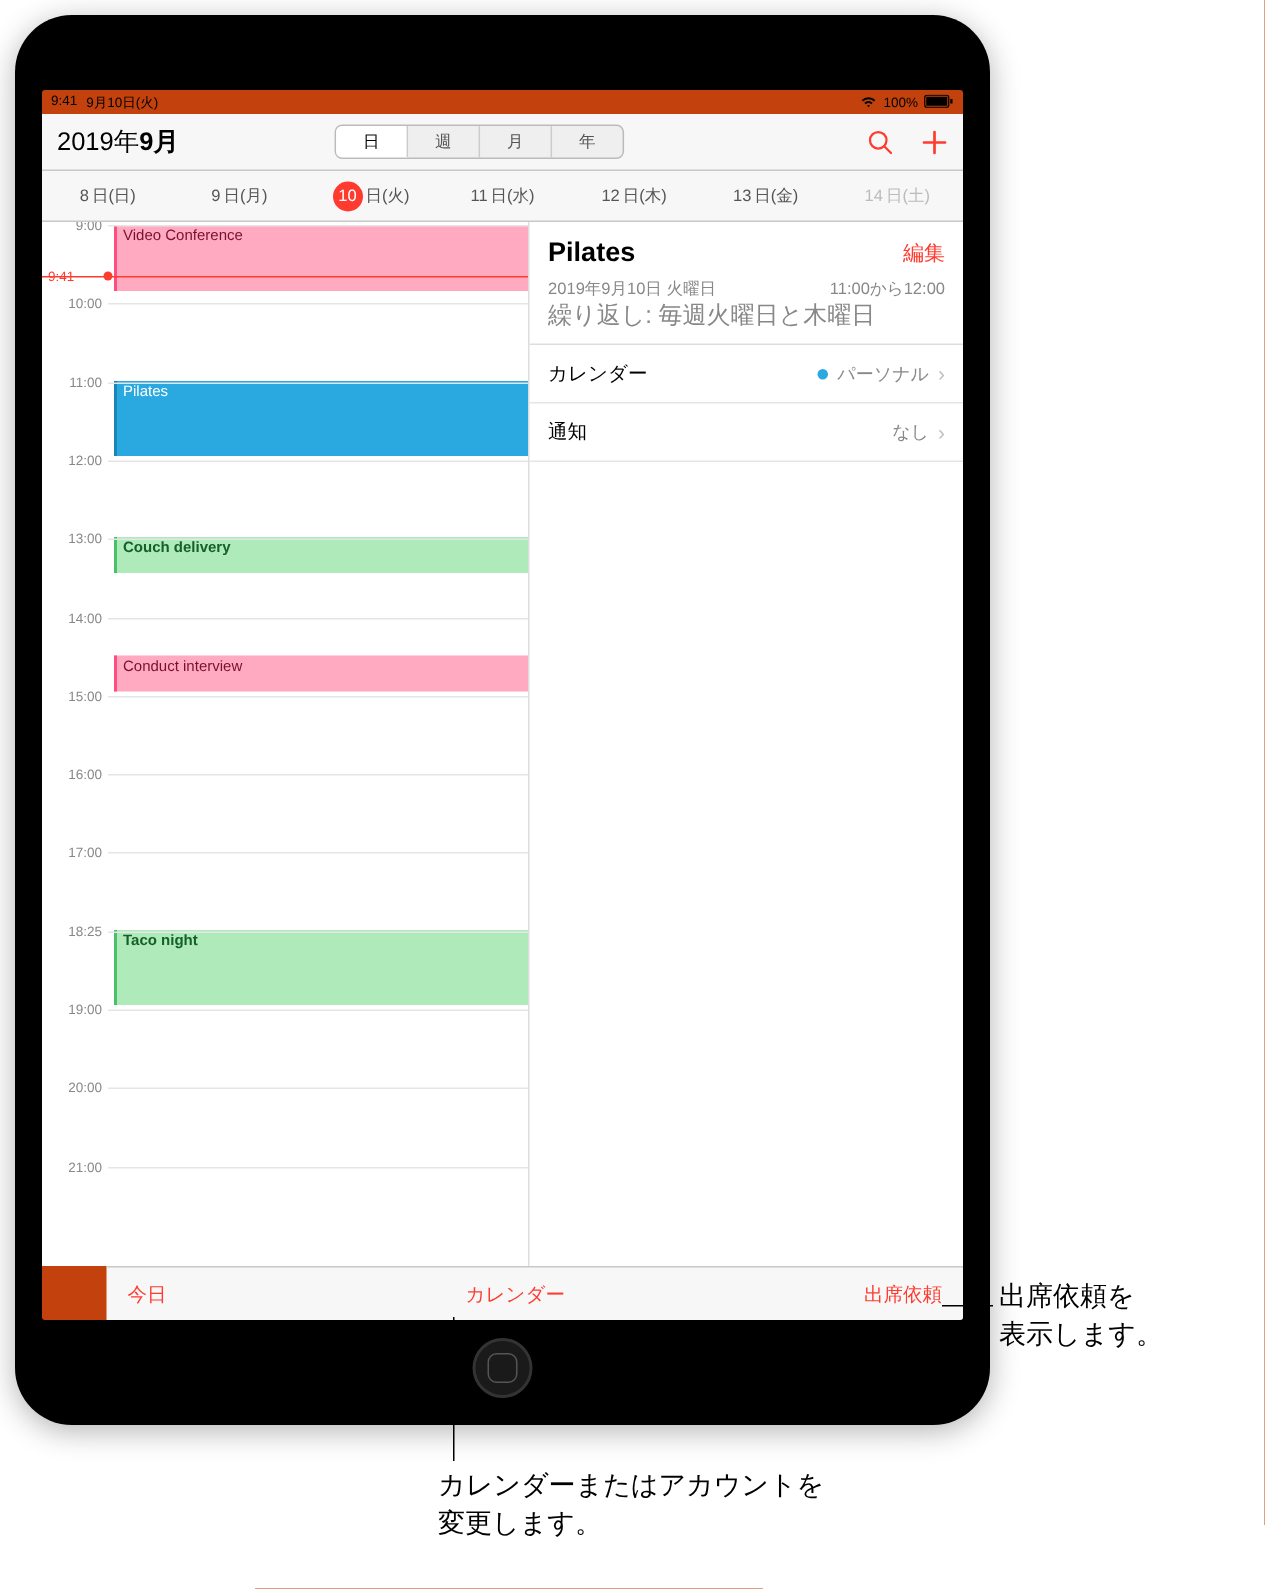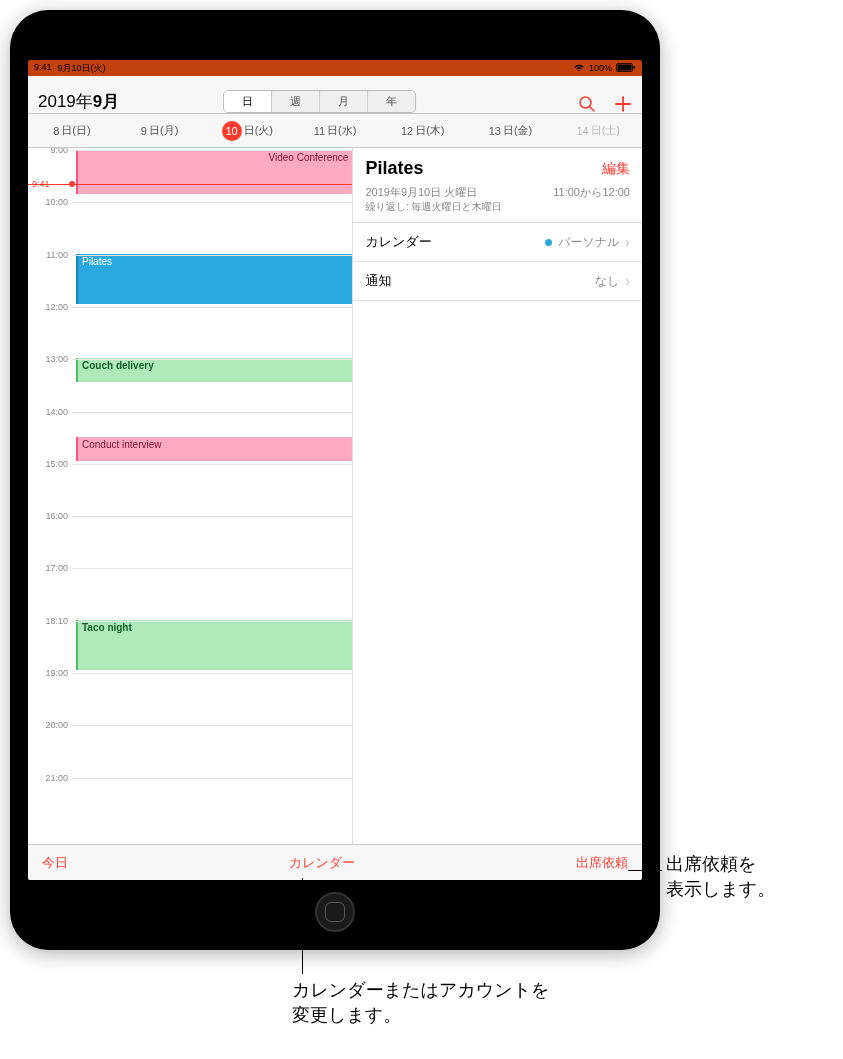--- a/index.html
+++ b/index.html
@@ -6,21 +6,21 @@
   body { background: #fff; font-family: -apple-system, "Helvetica Neue", Arial, sans-serif; width: 843px; height: 1059px; position: relative; }
   .ipad-frame { position: absolute; left: 10px; top: 10px; width: 650px; height: 940px; background: #000; border-radius: 38px; padding: 50px 18px 70px 18px; box-shadow: 0 4px 20px rgba(0,0,0,.3); }
   .screen { width: 100%; height: 100%; background: #c2410c; border-radius: 2px; display: flex; flex-direction: column; overflow: hidden; position: relative; }
   .home-btn { position: absolute; left: 50%; bottom: 18px; transform: translateX(-50%); width: 40px; height: 40px; border-radius: 50%; background: #1a1a1a; border: 2px solid #333; }
   .home-btn::after { content:''; position:absolute; inset:8px; border:1px solid #555; border-radius:6px; }
 
   .status-bar { height: 16px; display: flex; align-items: center; justify-content: space-between; font-size: 9px; padding: 0 6px; color: #000; }
   .status-left { display: flex; gap: 6px; }
   .status-right { display: flex; align-items: center; gap: 4px; }
 
-  .nav-bar { height: 38px; display: flex; align-items: flex-end; padding: 0 10px; border-bottom: 0.5px solid #c8c8c8; background: #f7f7f7; position: relative; }
+  .nav-bar { height: 38px; display: flex; align-items: center; padding: 0 10px; border-bottom: 0.5px solid #c8c8c8; background: #f7f7f7; position: relative; }
   .nav-title { font-size: 17px; color: #000; }
   .nav-title .bold { font-weight: 700; }
   .segmented { position: absolute; left: 50%; transform: translateX(-58%); display: flex; border: 1px solid #bbb; border-radius: 5px; overflow: hidden; font-size: 11px; background: #efefef; }
   .seg { padding: 3px 18px; color: #555; border-right: 1px solid #ccc; }
   .seg:last-child { border-right: none; }
   .seg.active { background: #fff; color: #000; }
   .nav-actions { margin-left: auto; display: flex; gap: 18px; align-items: center; }
   .red { color: #ff3b30; }
   .search-icon svg, .add-icon svg { display:block; }
 
@@ -41,28 +41,28 @@
   .now-line { position:absolute; left:0; right:0; border-top:1px solid #ff3b30; }
   .now-dot { position:absolute; width:6px; height:6px; background:#ff3b30; border-radius:50%; left:44px; transform:translate(-50%,-50%); }
   .now-label { position:absolute; left:4px; font-size:9px; color:#ff3b30; transform:translateY(-50%); }
 
   .detail { flex:1; display:flex; flex-direction:column; background:#fff; }
   .detail-head { padding: 10px 12px 8px; border-bottom:0.5px solid #ddd; }
   .detail-title-row { display:flex; justify-content:space-between; align-items:center; }
   .detail-title { font-size:18px; font-weight:600; }
   .edit-btn { font-size:14px;text-align:right; }
   .detail-sub { font-size:11px; color:#888; margin-top:6px; display:flex; justify-content:space-between; }
-  .detail-sub2 { font-size:10px; color:#888; }
+  .detail-sub2 { font-size:16px; color:#888; }
   .detail-row { display:flex; justify-content:space-between; align-items:center; padding:10px 12px; border-bottom:0.5px solid #e5e5e5; font-size:13px; }
   .detail-row .value { color:#888; display:flex; align-items:center; gap:6px; font-size:12px; }
   .dot { width:7px; height:7px; border-radius:50%; background:#2aa8e0; display:inline-block; }
   .chevron { color:#c0c0c0; font-size:14px; }
   .delete-row { margin-top:auto; text-align:center; padding:12px; border-top:0.5px solid #ddd; font-size:13px; }
 
-  .toolbar { height:36px; border-top:0.5px solid #c8c8c8; background:#f7f7f7; display:flex; align-items:center; justify-content:space-between; padding:0 14px; font-size:13px; }
+  .toolbar { height:36px; border-top:0.5px solid #c8c8c8; background:#f7f7f7; display:flex; align-items:center; justify-content:space-between; padding:0 14px; font-size:13px;margin-left:43px; }
 
   .callout { position:absolute; font-size:18px; color:#000; line-height:1.4; }
   .callout-line { position:absolute; background:#000; }
 </style>
 </head>
 <body>
 
 <div class="ipad-frame">
   <div class="screen">
 
@@ -137,21 +137,21 @@
         </div>
       <div class="day-cell faded">
           <span class="day-num">14</span>
           <span>日(土)</span>
         </div>
     </div>
 
     <div class="content">
       <div class="timeline">
 
-        <div class="event ev-pink" style="top:2px; height:44px;text-align:right;"><span>Video Conference</span></div>
+        <div class="event ev-pink" style="top:2px; height:44px;"><span>Video Conference</span></div>
         <div class="now-line" style="top:36px;"></div>
         <div class="now-dot" style="top:36px;"></div>
         <div class="now-label" style="top:36px;">9:41</div>
         <div class="event ev-blue" style="top:106px; height:50px;"><span>Pilates</span></div>
         <div class="event ev-green" style="top:210px; height:24px;"><span>Couch delivery</span></div>
         <div class="event ev-pink" style="top:289px; height:24px;"><span>Conduct interview</span></div>
         <div class="event ev-green" style="top:472px; height:50px;"><span>Taco night</span></div>
       <div class="hour-line" style="top: 2px;"></div>
           <div class="hour-label" style="top: 2px;">9:00</div>
           <div class="hour-line" style="top: 54.3px;"></div>
@@ -164,21 +164,21 @@
           <div class="hour-label" style="top: 211.2px;">13:00</div>
           <div class="hour-line" style="top: 263.5px;"></div>
           <div class="hour-label" style="top: 263.5px;">14:00</div>
           <div class="hour-line" style="top: 315.8px;"></div>
           <div class="hour-label" style="top: 315.8px;">15:00</div>
           <div class="hour-line" style="top: 368.1px;"></div>
           <div class="hour-label" style="top: 368.1px;">16:00</div>
           <div class="hour-line" style="top: 420.4px;"></div>
           <div class="hour-label" style="top: 420.4px;">17:00</div>
           <div class="hour-line" style="top: 472.7px;"></div>
-          <div class="hour-label" style="top: 472.7px;">18:10</div>
+          <div class="hour-label" style="top: 472.7px;">18:25</div>
           <div class="hour-line" style="top: 525px;"></div>
           <div class="hour-label" style="top: 525px;">19:00</div>
           <div class="hour-line" style="top: 577.3px;"></div>
           <div class="hour-label" style="top: 577.3px;">20:00</div>
           <div class="hour-line" style="top: 629.6px;"></div>
           <div class="hour-label" style="top: 629.6px;">21:00</div>
         </div>
 
       <div class="detail">
         <div class="detail-head">

